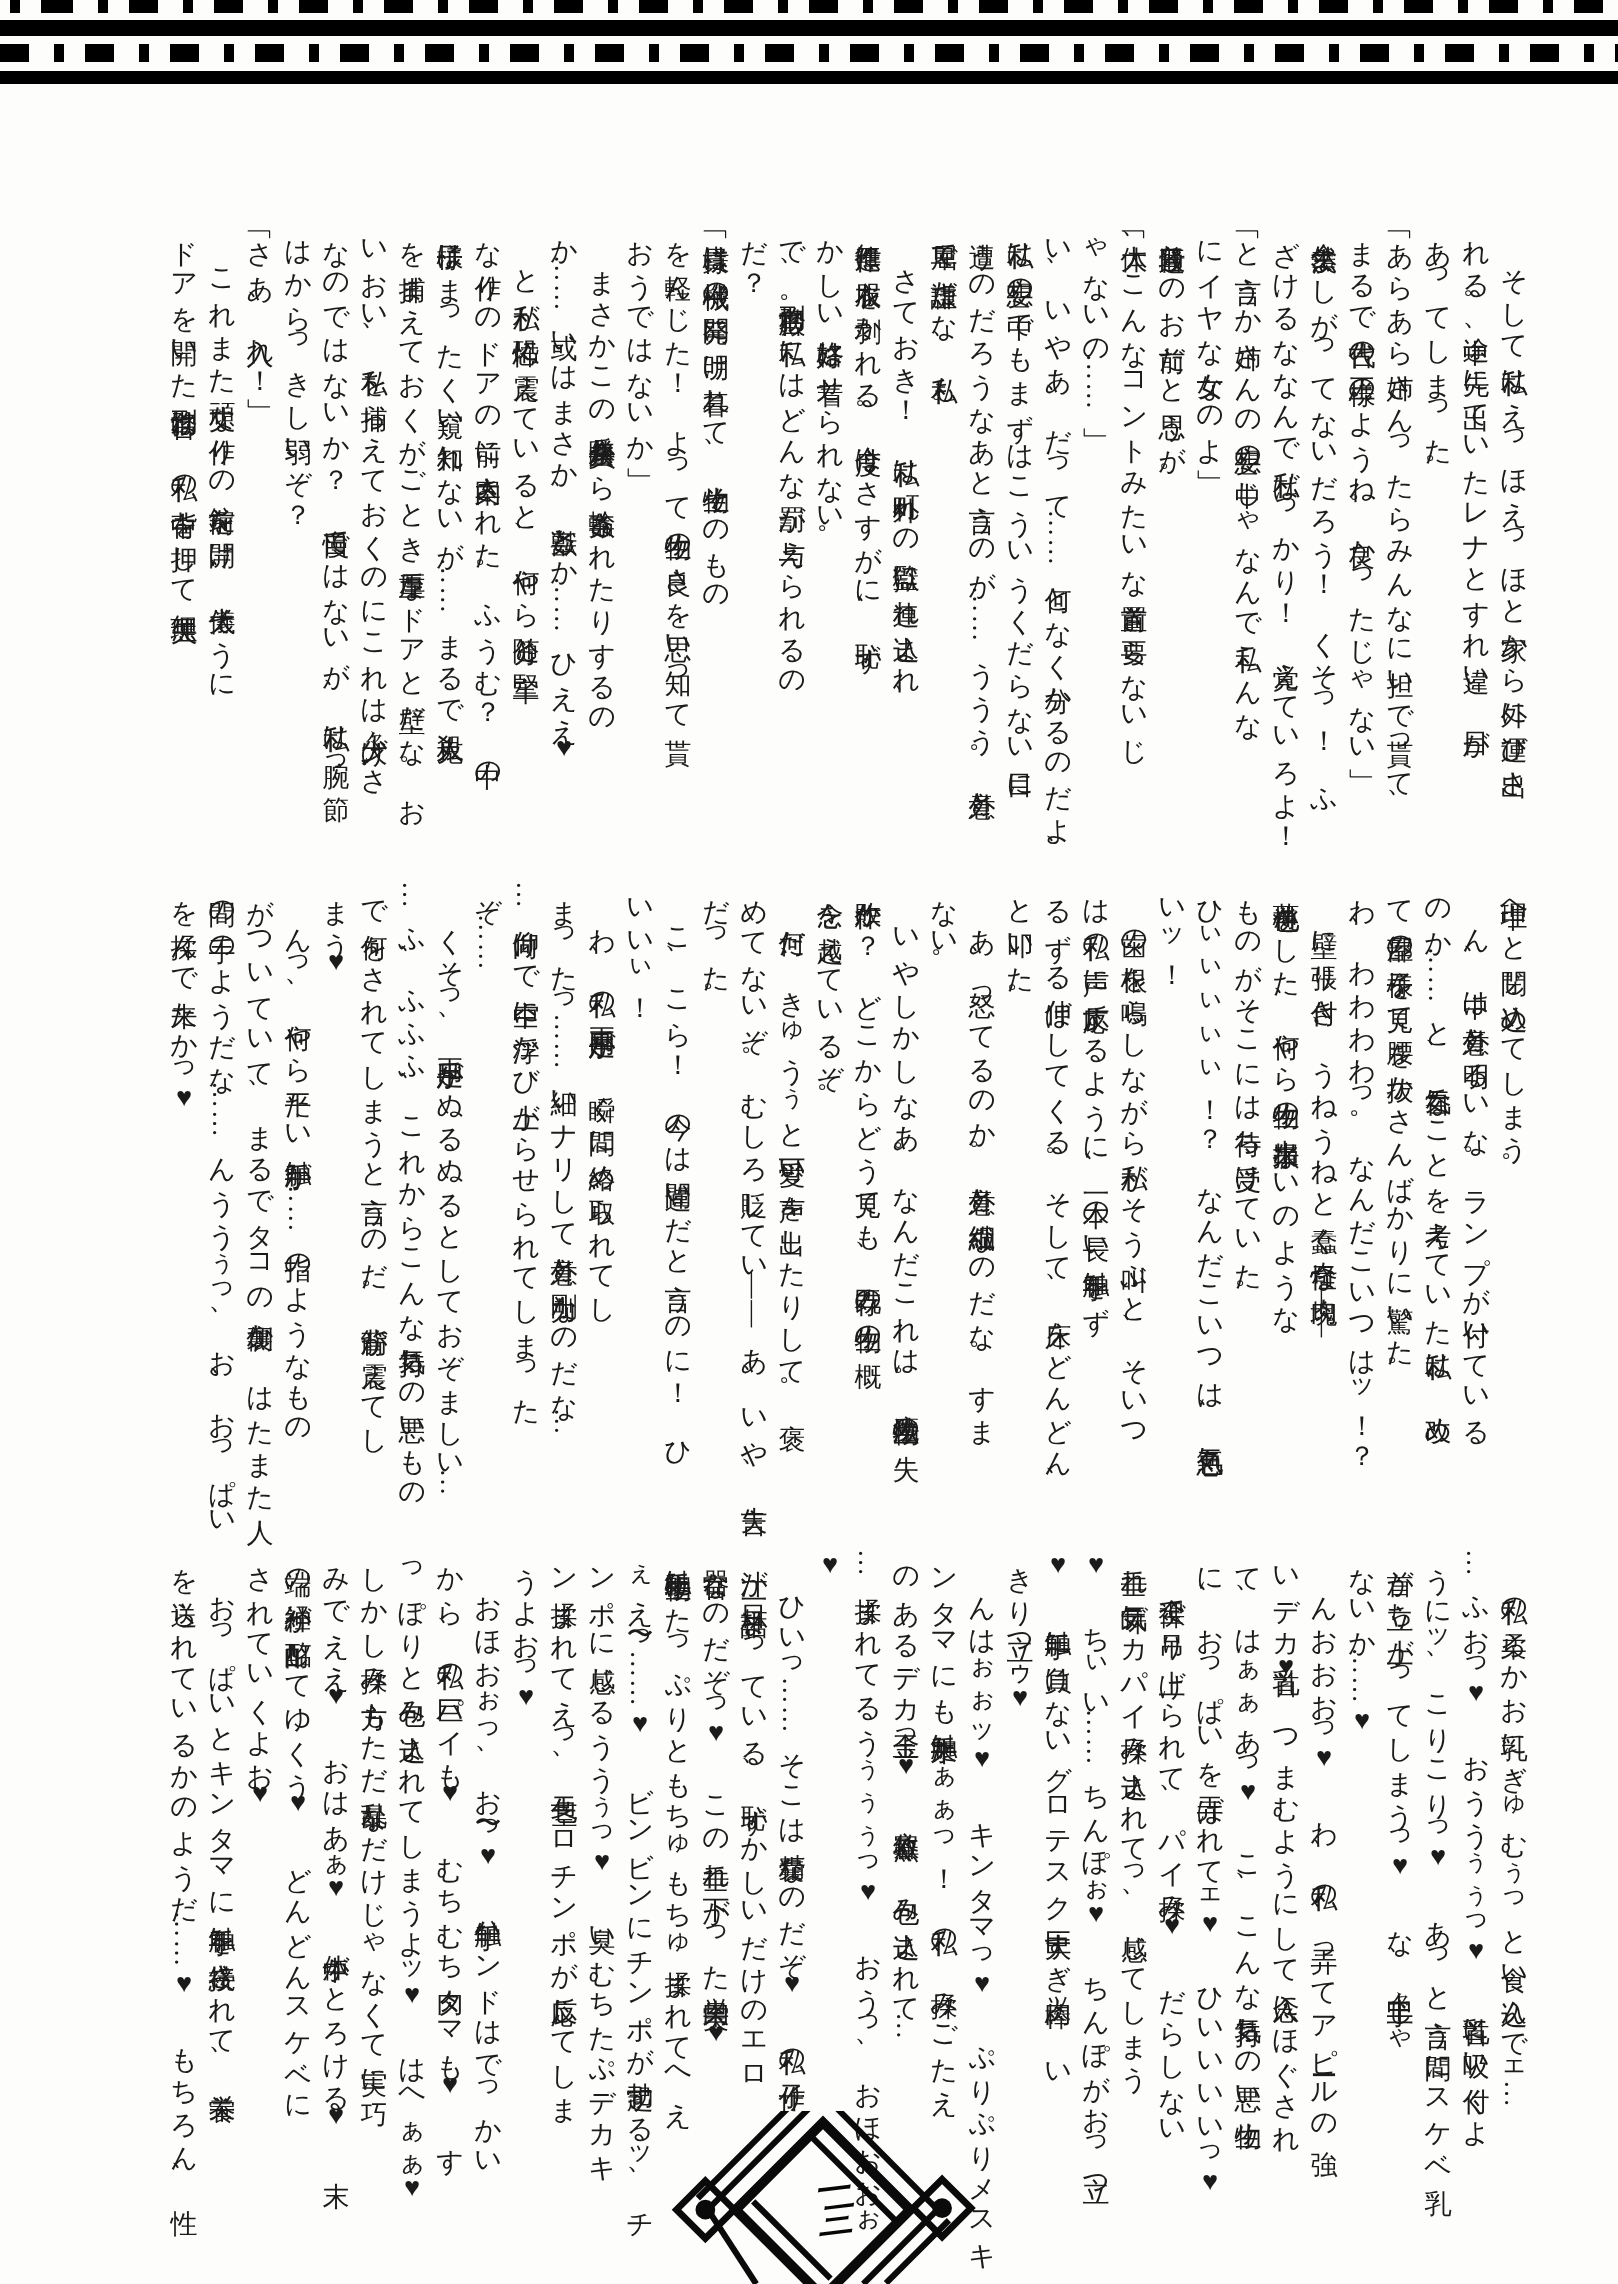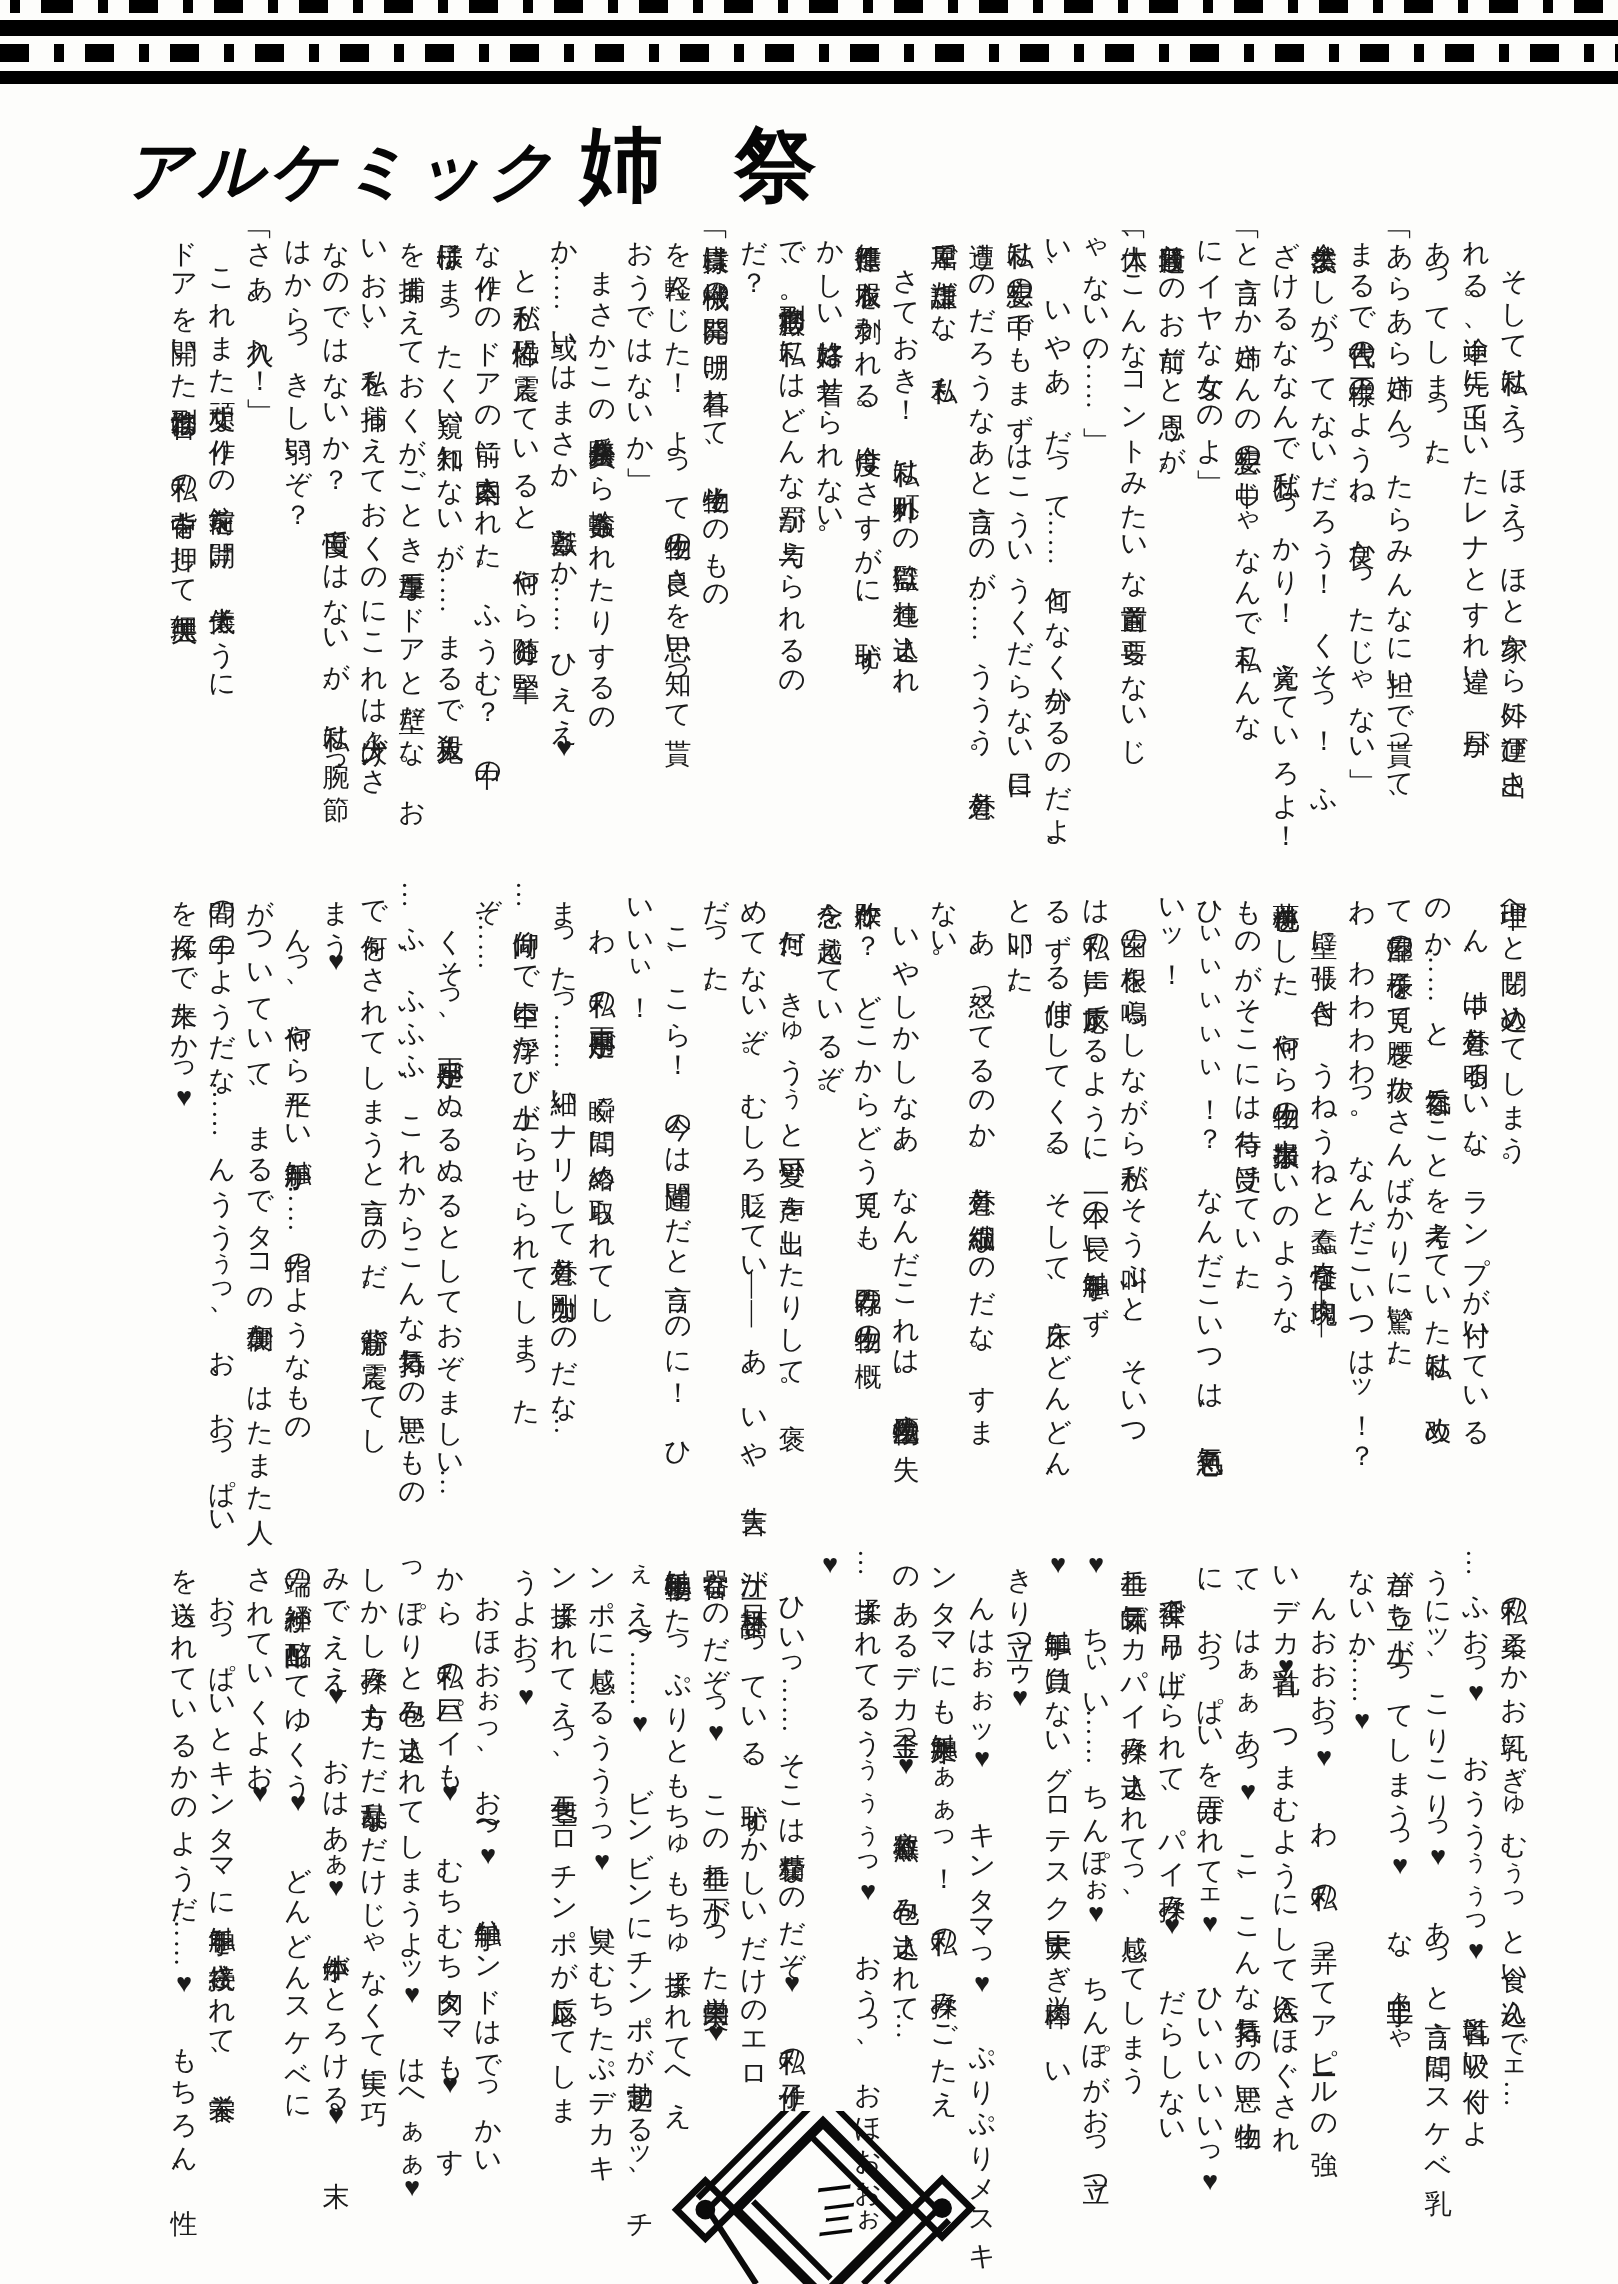--- a/index.html
+++ b/index.html
@@ -55,23 +55,20 @@
   <div class="border-top">
     <div class="pat row1"></div>
     <div class="gap1"></div>
     <div class="bar"></div>
     <div class="gap2"></div>
     <div class="pat row2"></div>
     <div class="gap3"></div>
     <div class="bar2"></div>
   </div>
 
-  <h1 class="title">
-    <span class="kat">アルケミック</span><span class="kan">姉 祭</span>
-  </h1>
 
   <div class="tblock b1">
       <div class="tcol">　そして私はえっほえっほと家から外に運び出さ</div>
       <div class="tcol">れる。途中、先に出ていたレナとすれ違い、目が</div>
       <div class="tcol">あってしまった。</div>
       <div class="tcol">「あらあら姉さんったらみんなに担いで貰って、</div>
       <div class="tcol">まるで古代の王様のようね。良かったじゃない」</div>
       <div class="tcol">全然羨ましがってないだろう！　くそっ！　ふ</div>
       <div class="tcol">ざけるななんで私ばっかり！　覚えていろよ！</div>
       <div class="tcol">「と言うか姉さんの妄想の中じゃなんで私こんな</div>

